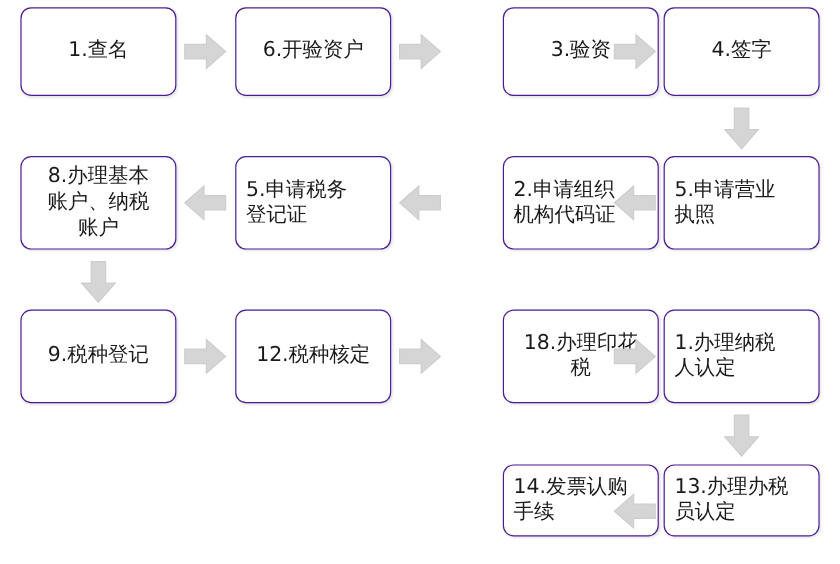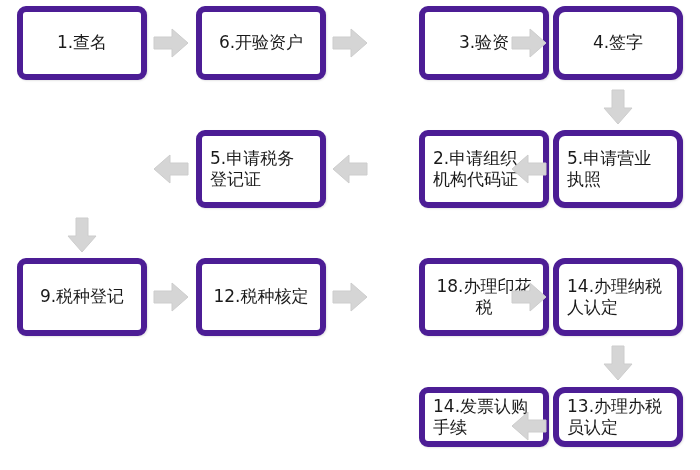--- a/index.html
+++ b/index.html
@@ -18,21 +18,21 @@
     width: 700px;
     height: 470px;
   }
 
   
   .node {
     position: absolute;
     box-sizing: border-box;
     width: 130px;
     background: #ffffff;
-    border: 6px solid #4c1d95;
+    border: 1px solid #4c1d95;
     border-radius: 9px;
     box-shadow: 1px 1px 2px rgba(0,0,0,0.10);
     display: flex;
     align-items: center;
     justify-content: center;
     padding: 2px 6px;
   }
   .node .label {
     font-size: 17px;
     line-height: 1.26;
@@ -47,21 +47,21 @@
   
   .row1 { top: 6px;   height: 74px; }
   .row2 { top: 130px; height: 78px; }
   .row3 { top: 258px; height: 78px; }
   .row4 { top: 387px; height: 60px; }
 
   
   .col1 { left: 17px; }
   .col2 { left: 196px; }
   .col3 { left: 375px; margin-left: 44px; }
-  .col4 { left: 553px; border-radius: 12px; }
+  .col4 { left: 553px; }
 
   
   .arrow {
     position: absolute;
     display: block;
   }
   .arrow svg { display: block; }
 
   
   .arr-h { width: 42px; height: 34px; }
@@ -125,20 +125,25 @@
   <div class="node row1 col4 align-center">
     <span class="label">4.签字</span>
   </div>
 
   <span class="arrow arr-v av-c4-r1r2">
     <svg width="34" height="42" viewBox="0 0 34 42">
       <polygon points="11,4 23,4 23,22 31,22 17,38 3,22 11,22" fill="#d5d5d5" stroke="#cdcdcd" stroke-width="1"></polygon>
     </svg>
   </span>
 
+  <div class="node row2 col1 align-center">
+    <span class="label">8.办理基本
+账户、纳税
+账户</span>
+  </div>
 
   <span class="arrow arr-h ah-r2-87">
     <svg width="42" height="34" viewBox="0 0 42 34">
       <polygon points="38,11 20,11 20,3 4,17 20,31 20,23 38,23" fill="#d5d5d5" stroke="#cdcdcd" stroke-width="1"></polygon>
     </svg>
   </span>
 
   <div class="node row2 col2 align-left">
     <span class="label">5.申请税务
 登记证</span>
@@ -197,21 +202,21 @@
 税</span>
   </div>
 
   <span class="arrow arr-h ah-r3-1112">
     <svg width="42" height="34" viewBox="0 0 42 34">
       <polygon points="4,11 22,11 22,3 38,17 22,31 22,23 4,23" fill="#d5d5d5" stroke="#cdcdcd" stroke-width="1"></polygon>
     </svg>
   </span>
 
   <div class="node row3 col4 align-left">
-    <span class="label">14.办理纳税
+    <span class="label">1.办理纳税
 人认定</span>
   </div>
 
   <span class="arrow arr-v av-c4-r3r4">
     <svg width="34" height="42" viewBox="0 0 34 42">
       <polygon points="11,4 23,4 23,22 31,22 17,38 3,22 11,22" fill="#d5d5d5" stroke="#cdcdcd" stroke-width="1"></polygon>
     </svg>
   </span>
 
   <div class="node row4 col3 align-left">

